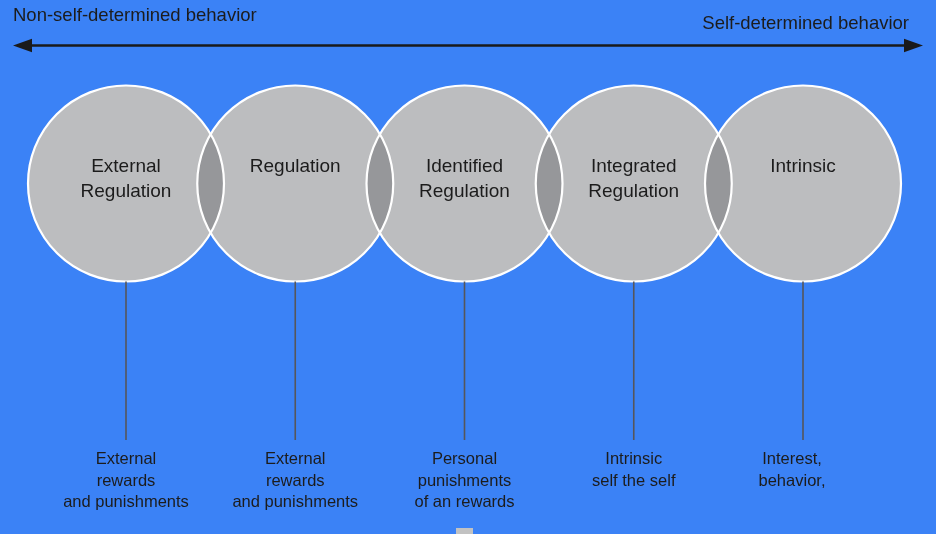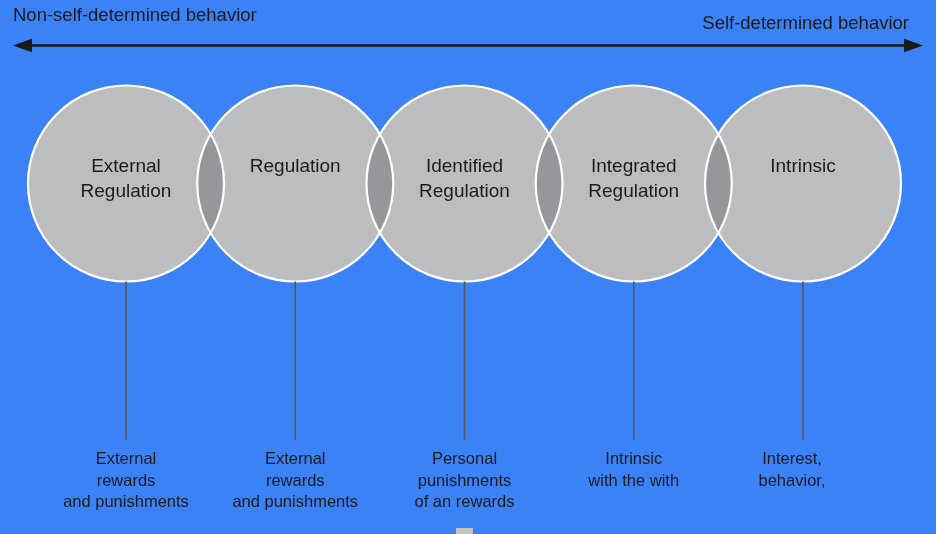--- a/index.html
+++ b/index.html
@@ -130,21 +130,21 @@
     <div>rewards</div>
     <div>and punishments</div>
   </div>
   <div class="desc-block" style="left:464.5px">
     <div>Personal</div>
     <div>punishments</div>
     <div>of an rewards</div>
   </div>
   <div class="desc-block" style="left:633.75px">
     <div>Intrinsic</div>
-    <div>with the with</div>
+    <div>self the self</div>
     <div></div>
   </div>
   <div class="desc-block" style="left:792px">
     <div>Interest,</div>
     <div>behavior,</div>
   </div>
 
   <div class="artifact" style="background: rgb(194, 194, 194);"></div>
 
 </div>

